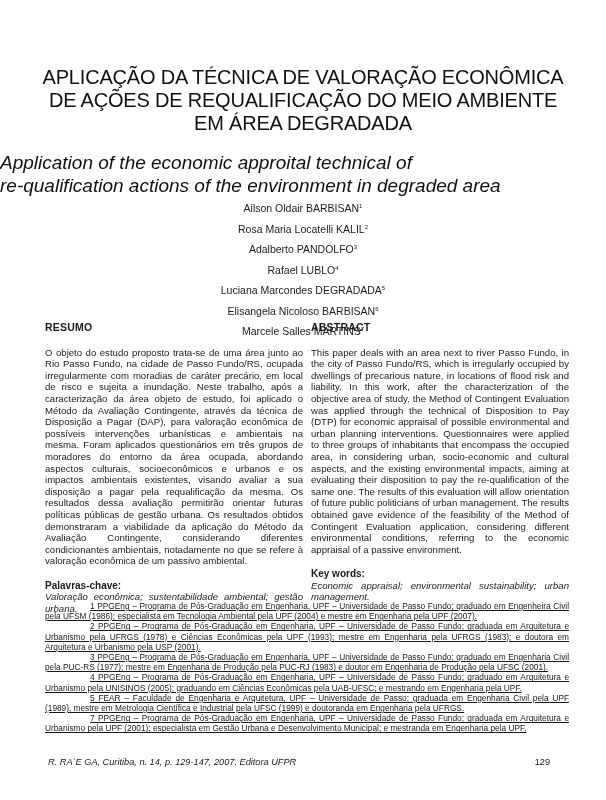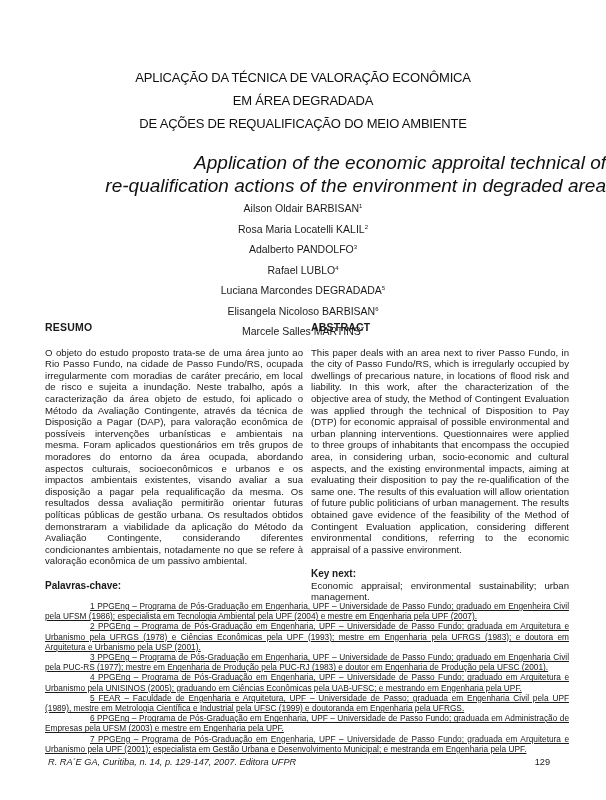--- a/index.html
+++ b/index.html
@@ -1,43 +1,43 @@
 <!DOCTYPE html>
 <html><head>
 <meta charset="utf-8">
 <style>
   html, body { margin: 0; padding: 0; background: #ffffff; }
   body { width: 606px; height: 800px; position: relative; overflow: hidden; color: #1a1a1a; font-family: "Liberation Sans", sans-serif; }
-  .title { position: absolute; left: 0; width: 606px; top: 66px; text-align: center; font-size: 13px; line-height: 23px; letter-spacing: -0.2px; color: #111; }
+  .title { position: absolute; left: 0; width: 606px; top: 66px; text-align: center; font-size: 20px; line-height: 23px; letter-spacing: -0.2px; color: #111; }
   .title div { white-space: nowrap; }
-  .subtitle { position: absolute; left: 0; width: 606px; top: 151px; text-align: right; font-style: italic; font-size: 19px; line-height: 23px; color: #111; }
+  .subtitle { position: absolute; left: 0; width: 606px; top: 151px; text-align: left; font-style: italic; font-size: 19px; line-height: 23px; color: #111; }
   .subtitle div { white-space: nowrap; }
   .authors { position: absolute; left: 0; width: 606px; top: 196px; text-align: center; font-size: 10.5px; }
   .authors .author { height: 20.5px; line-height: 20.5px; white-space: nowrap; }
   .authors sup { font-size: 6px; vertical-align: 4px; }
   .col { position: absolute; top: 322px; width: 258px; font-size: 9.6px; line-height: 11.6px; }
   .col.left { left: 45px; }
   .col.right { left: 311px; }
   .col h2 { margin: 0 0 13px 0; font-size: 10.5px; font-weight: bold; letter-spacing: 0.2px; }
   .col p { margin: 0; text-align: justify; }
   .col .kw-label { margin-top: 13px; font-weight: bold; font-size: 10px; }
-  .col .kw { text-align: justify; }
+  .col .kw { text-align: justify; font-style: italic; }
   .footnotes { position: absolute; left: 45px; top: 601px; width: 524px; font-size: 8.3px; line-height: 10.2px; }
   .footnotes p { margin: 0; text-indent: 45px; text-align: justify; text-decoration: underline; }
   .footer { position: absolute; left: 48px; top: 757px; width: 502px; font-size: 9.2px; }
   .footer .journal { position: absolute; left: 0; top: 0; white-space: nowrap; font-style: italic; }
   .footer .page-num { position: absolute; right: 0; top: 0; text-align: center; }
 </style>
 </head>
 <body>
 
 <div class="title">
   <div>APLICAÇÃO DA TÉCNICA DE VALORAÇÃO ECONÔMICA</div>
+  <div>DE AÇÕES DE REQUALIFICAÇÃO DO MEIO AMBIENTE</div>
   <div>EM ÁREA DEGRADADA</div>
-  <div>DE AÇÕES DE REQUALIFICAÇÃO DO MEIO AMBIENTE</div>
 </div>
 
 <div class="subtitle">
   <div>Application of the economic approital technical of</div>
   <div>re-qualification actions of the environment in degraded area</div>
 </div>
 
 <div class="authors">
   <div class="author"><span>Ailson Oldair BARBISAN</span><sup>1</sup></div>
   <div class="author"><span>Rosa Maria Locatelli KALIL</span><sup>2</sup></div>
@@ -45,35 +45,35 @@
   <div class="author"><span>Rafael LUBLO</span><sup>4</sup></div>
   <div class="author"><span>Luciana Marcondes DEGRADADA</span><sup>5</sup></div>
   <div class="author"><span>Elisangela Nicoloso BARBISAN</span><sup>6</sup></div>
   <div class="author"><span>Marcele Salles MARTINS</span><sup>7</sup></div>
 </div>
 
 <div class="col left">
   <h2>RESUMO</h2>
   <p>O objeto do estudo proposto trata-se de uma área junto ao Rio Passo Fundo, na cidade de Passo Fundo/RS, ocupada irregularmente com moradias de caráter precário, em local de risco e sujeita a inundação. Neste trabalho, após a caracterização da área objeto de estudo, foi aplicado o Método da Avaliação Contingente, através da técnica de Disposição a Pagar (DAP), para valoração econômica de possíveis intervenções urbanísticas e ambientais na mesma. Foram aplicados questionários em três grupos de moradores do entorno da área ocupada, abordando aspectos culturais, socioeconômicos e urbanos e os impactos ambientais existentes, visando avaliar a sua disposição a pagar pela requalificação da mesma. Os resultados dessa avaliação permitirão orientar futuras políticas públicas de gestão urbana. Os resultados obtidos demonstraram a viabilidade da aplicação do Método da Avaliação Contingente, considerando diferentes condicionantes ambientais, notadamente no que se refere à valoração econômica de um passivo ambiental.</p>
   <div class="kw-label">Palavras-chave:</div>
+  <div class="kw">Valoração econômica; sustentabilidade ambiental; gestão urbana.</div>
 </div>
 
 <div class="col right">
   <h2>ABSTRACT</h2>
   <p>This paper deals with an area next to river Passo Fundo, in the city of Passo Fundo/RS, which is irregularly occupied by dwellings of precarious nature, in locations of flood risk and liability. In this work, after the characterization of the objective area of study, the Method of Contingent Evaluation was applied through the technical of Disposition to Pay (DTP) for economic appraisal of possible environmental and urban planning interventions. Questionnaires were applied to three groups of inhabitants that encompass the occupied area, in considering urban, socio-economic and cultural aspects, and the existing environmental impacts, aiming at evaluating their disposition to pay the re-qualification of the same one. The results of this evaluation will allow orientation of future public politicians of urban management. The results obtained gave evidence of the feasibility of the Method of Contingent Evaluation application, considering different environmental conditions, referring to the economic appraisal of a passive environment.</p>
-  <div class="kw-label">Key next:</div>
+  <div class="kw-label">Key words:</div>
   <div class="kw">Economic appraisal; environmental sustainability; urban management.</div>
 </div>
 
 <div class="footnotes">
   <p>1 PPGEng – Programa de Pós-Graduação em Engenharia, UPF – Universidade de Passo Fundo; graduado em Engenheira Civil pela UFSM (1986); especialista em Tecnologia Ambiental pela UPF (2004) e mestre em Engenharia pela UPF (2007).</p>
   <p>2 PPGEng – Programa de Pós-Graduação em Engenharia, UPF – Universidade de Passo Fundo; graduada em Arquitetura e Urbanismo pela UFRGS (1978) e Ciências Econômicas pela UPF (1993); mestre em Engenharia pela UFRGS (1983); e doutora em Arquitetura e Urbanismo pela USP (2001).</p>
   <p>3 PPGEng – Programa de Pós-Graduação em Engenharia, UPF – Universidade de Passo Fundo; graduado em Engenharia Civil pela PUC-RS (1977); mestre em Engenharia de Produção pela PUC-RJ (1983) e doutor em Engenharia de Produção pela UFSC (2001).</p>
   <p>4 PPGEng – Programa de Pós-Graduação em Engenharia, UPF – Universidade de Passo Fundo; graduado em Arquitetura e Urbanismo pela UNISINOS (2005); graduando em Ciências Econômicas pela UAB-UFSC; e mestrando em Engenharia pela UPF.</p>
   <p>5 FEAR – Faculdade de Engenharia e Arquitetura, UPF – Universidade de Passo; graduada em Engenharia Civil pela UPF (1989), mestre em Metrologia Científica e Industrial pela UFSC (1999) e doutoranda em Engenharia pela UFRGS.</p>
-  <p>6 PPGEng – Programa de Pós-Graduação em Engenharia, UPF – Universidade de Passo Fundo; graduada em Administração de Empresas pela UFSM (2003) e mestre em Engenharia pela UPF.</p>
   <p>7 PPGEng – Programa de Pós-Graduação em Engenharia, UPF – Universidade de Passo Fundo; graduada em Arquitetura e Urbanismo pela UPF (2001); especialista em Gestão Urbana e Desenvolvimento Municipal; e mestranda em Engenharia pela UPF.</p>
 </div>
 
 <div class="footer">
   <span class="journal">R. RA´E GA, Curitiba, n. 14, p. 129-147, 2007. Editora UFPR</span>
   <span class="page-num">129</span>
 </div>
 
 </body></html>

